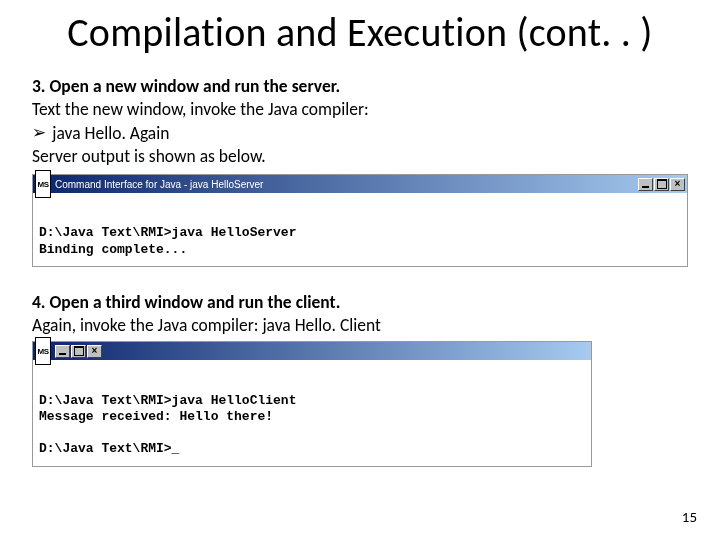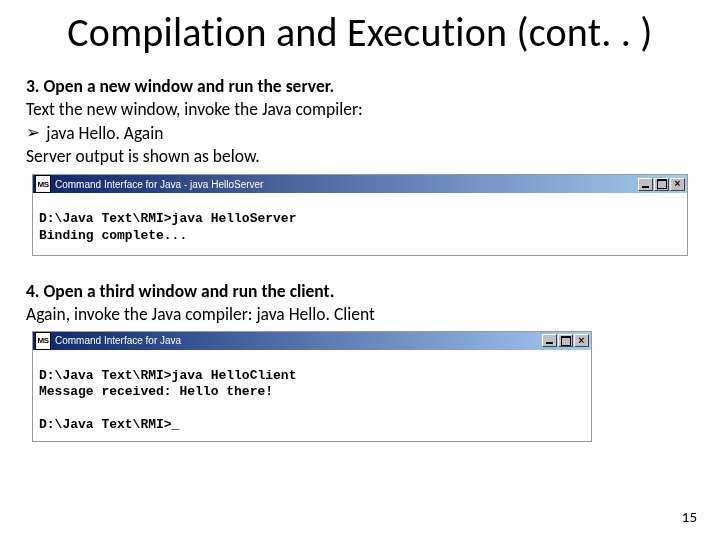--- a/index.html
+++ b/index.html
@@ -18,20 +18,21 @@
     h1 {
       font-size: 40px;
       font-weight: 400;
       text-align: center;
       margin: 0 0 18px 0;
       letter-spacing: 0.2px;
     }
     .body-text {
       font-size: 17.5px;
       line-height: 1.33;
+      margin-left: 6px;
     }
     .bold { font-weight: 700; }
     .bullet-row { display: flex; align-items: flex-start; }
     .bullet-arrow {
       margin: 0 6px 0 0;
       font-size: 17px;
       line-height: 1.33;
     }
     .gap { height: 24px; }
 
@@ -45,21 +46,21 @@
     }
     .titlebar {
       display: flex;
       align-items: center;
       background: linear-gradient(to right, #0a246a, #a6caf0);
       color: #fff;
       padding: 1px 2px;
       height: 18px;
     }
     .titlebar .icon-box {
-      width: 16px; height: 18px;
+      width: 16px; height: 28px;
       background: #fff;
       margin-right: 4px;
       display: inline-flex;
       align-items: center;
       justify-content: center;
       font-size: 8px;
       font-weight: 700;
       color: #000;
       letter-spacing: -0.5px;
       border: 1px solid #000;
@@ -90,21 +91,21 @@
     }
     .win-btn.min::after { content:''; display:block; width:7px; height:2px; background:#000; margin-top:5px;}
     .win-btn.max::after { content:''; display:block; width:8px; height:7px; border:1px solid #000; border-top:2px solid #000;}
     .win-btn.close { font-size: 10px; }
     .console-body {
       background: #fff;
       font-family: 'Courier New', monospace;
       font-size: 13px;
       font-weight: 700;
       line-height: 1.25;
-      padding: 2px 6px 8px 6px;
+      padding: 16px 6px 8px 6px;
       white-space: pre;
       color: #000;
     }
     .console-body.tall { min-height: 62px; }
     .console-body.short { min-height: 40px; }
     .console2 {
       margin-top: 4px;
       width: 560px;
     }
 
@@ -149,21 +150,20 @@
   <div class="gap"></div>
 
   <div class="body-text">
     <div class="bold">4. Open a third window and run the client.</div>
     <div>Again, invoke the Java compiler:    java Hello. Client</div>
   </div>
 
   <div class="console console2">
     <div class="titlebar">
       <span class="icon-box">MS</span>
-      <span class="title-text">Command Interface for Java</span>
       <span class="win-btns">
         <span class="win-btn min"></span>
         <span class="win-btn max"></span>
         <span class="win-btn close">×</span>
       </span>
     </div>
     <div class="console-body short">
 D:\Java Text\RMI&gt;java HelloClient
 Message received: Hello there!
 

